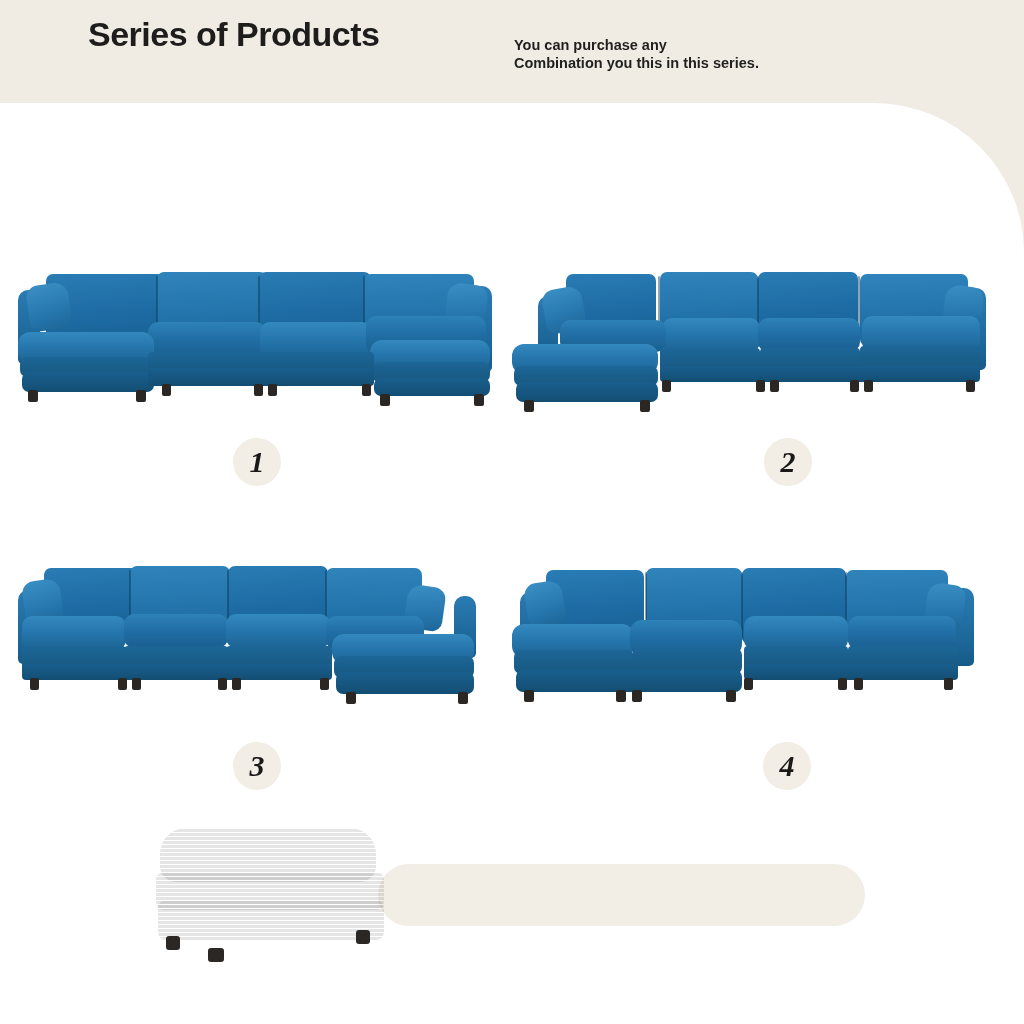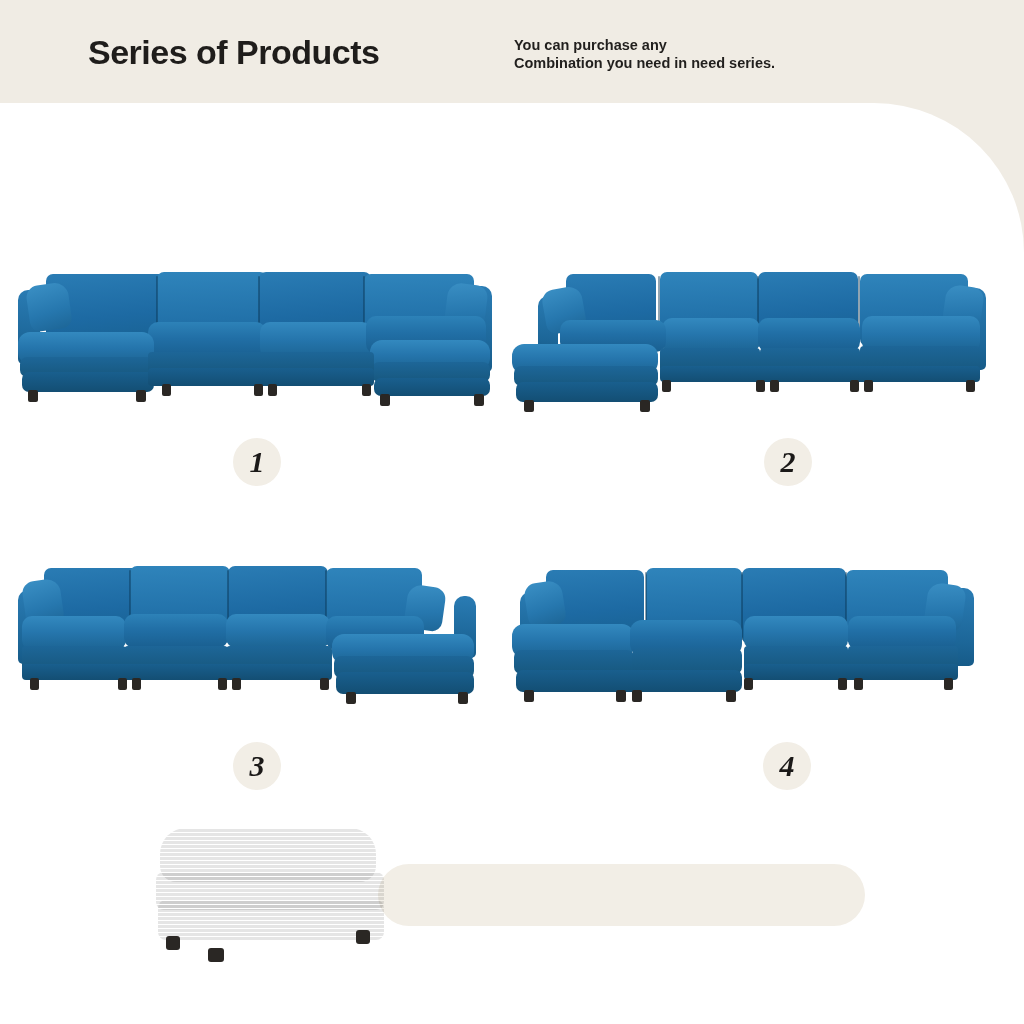--- a/index.html
+++ b/index.html
@@ -19,21 +19,21 @@
   }
   .white-panel{
     position:absolute;left:0;top:103px;width:1024px;height:921px;
     background:#ffffff;
     border-top-right-radius:150px;
   }
 
   
   .header{position:absolute;left:0;top:0;width:1024px;height:103px;}
   .title{
-    position:absolute;left:88px;top:33px;
+    position:absolute;left:88px;top:15px;
     font-size:34px;font-weight:700;color:#1f1d1b;
     letter-spacing:-0.5px;white-space:nowrap;
   }
   .subtitle{
     position:absolute;left:514px;top:36px;
     font-size:14.5px;font-weight:700;color:#211f1d;
     line-height:18px;white-space:pre-line;
   }
 
   
@@ -86,21 +86,21 @@
 <body>
 
 <div class="page">
 
   <div class="cream-band"></div>
   <div class="white-panel"></div>
 
   <div class="header">
     <div class="title">Series of Products</div>
     <div class="subtitle">You can purchase any
-Combination you need in need series.</div>
+Combination you this in this series.</div>
   </div>
 
   <div class="cfg" style="left:14px;top:262px;width:480px;height:150px;">
     <div class="sofa" style="left:0;top:0;width:480px;height:150px;">
 
       <div class="pc arm" style="left:452px;top:24px;width:26px;height:86px;border-radius:10px 10px 5px 5px;"></div>
 
       <div class="pc arm" style="left:4px;top:28px;width:22px;height:74px;border-radius:10px 10px 5px 5px;"></div>
 
       <div class="pc back" style="left:32px;top:12px;width:128px;height:76px;"></div>

